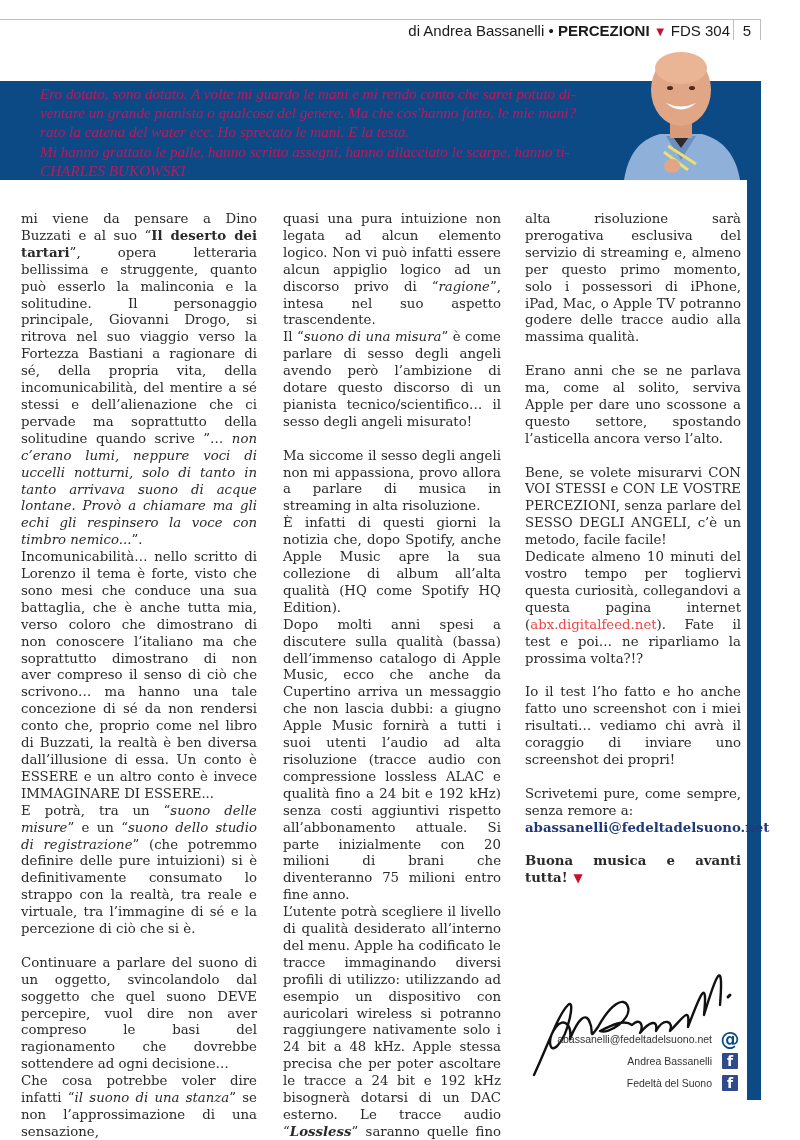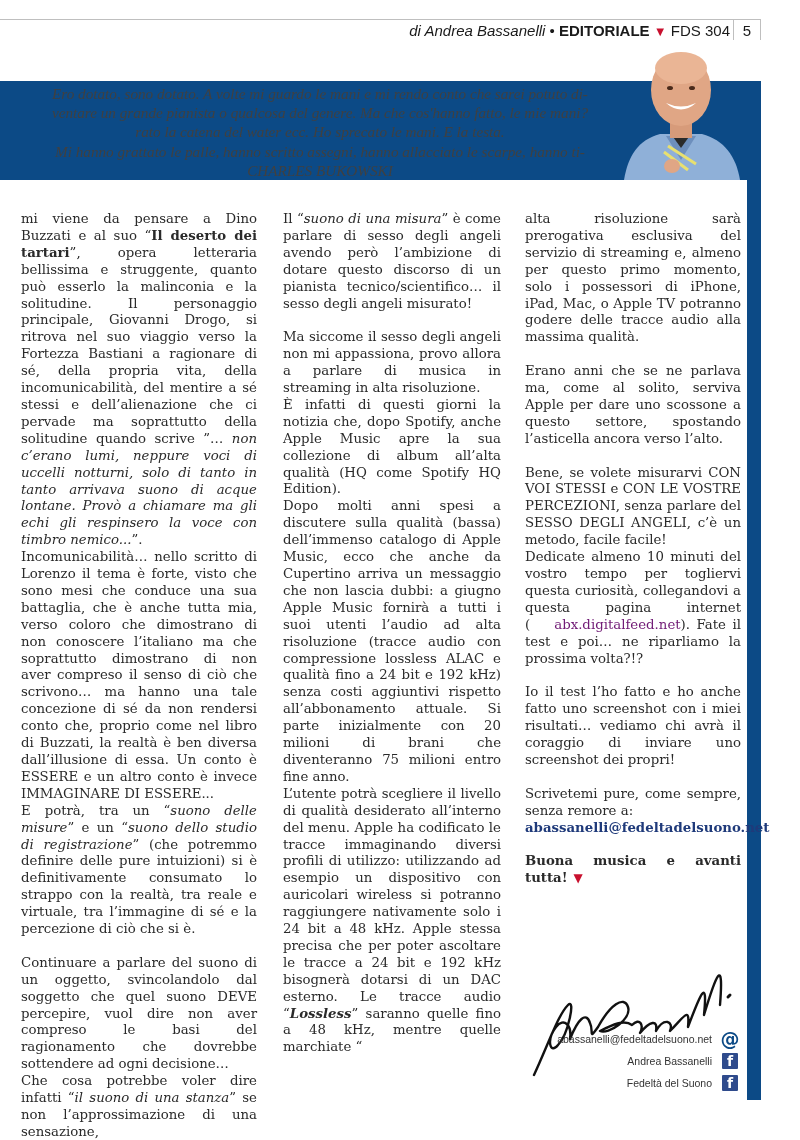--- a/index.html
+++ b/index.html
@@ -3,46 +3,46 @@
 <meta charset="utf-8">
 <style>
   html, body { margin:0; padding:0; background:#ffffff; }
   body { width:800px; height:1140px; position:relative; overflow:hidden; font-family:"DejaVu Serif", serif; color:#222; }
 
   
   .header-rule { position:absolute; left:0; top:19px; width:761px; height:1px; background:#bfbfbf; }
   .header-vline1 { position:absolute; left:733px; top:19px; width:1px; height:21px; background:#bfbfbf; }
   .header-vline2 { position:absolute; left:760px; top:19px; width:1px; height:21px; background:#bfbfbf; }
   .running-head { position:absolute; right:70px; top:22px; font-family:"Liberation Sans", sans-serif; font-size:15px; color:#1a1a1a; white-space:nowrap; }
-  .running-head .author { font-style:italic; }
+  .running-head .author { }
   .running-head .section { font-weight:bold; }
   .running-head .tri { color:#c8102e; font-size:13px; }
   .page-num { position:absolute; left:734px; top:22px; width:26px; text-align:center; font-family:"Liberation Sans", sans-serif; font-size:15px; color:#1a1a1a; }
 
   
   .quote-band { position:absolute; left:0; top:81px; width:761px; height:99px; background:#0c4a86; }
-  .quote { position:absolute; right:200px; top:84px; width:560px; text-align:center; font-family:"Liberation Serif", serif; font-style:italic; font-size:15.2px; line-height:19.2px; color:#404040; }
+  .quote { position:absolute; right:200px; top:84px; width:560px; text-align:left; font-family:"Liberation Serif", serif; font-style:italic; font-size:15.2px; line-height:19.2px; color:#be185d; }
   .quote .attrib { display:block; }
 
   
   .portrait { position:absolute; left:616px; top:48px; width:130px; height:132px; }
 
   
   .sidebar-bar { position:absolute; left:747px; top:180px; width:14px; height:920px; background:#0c4a86; }
 
   
   .col { position:absolute; top:211px; font-family:"DejaVu Serif", serif; font-size:13.3px; line-height:16.9px; color:#2a2a2a; text-align:justify; hyphens:manual; }
   .col1 { left:21px; width:236px; }
   .col2 { left:283px; width:218px; }
   .col3 { left:525px; width:216px; }
   .col p { margin:0; }
   .col p.gap { margin-top:16.9px; }
   .col em { font-style:italic; }
   .col b { font-weight:bold; }
-  .link { color:#701a75;margin-left:24px; }
+  .link { color:#ef4444; }
   .email { color:#1f3a7a; font-weight:bold; }
   .closing { font-weight:bold; }
   .closing .tri { color:#c8102e; font-size:12px; margin-left:6px; }
 
   
   .signature { position:absolute; left:528px; top:935px; width:210px; height:145px; }
   .contacts { position:absolute; right:62px; top:1028px; font-family:"Liberation Sans", sans-serif; font-size:10.5px; color:#333; text-align:right; }
   .contact-row { display:flex; justify-content:flex-end; align-items:center; height:22px; }
   .contact-row span.txt { margin-right:10px; }
   .ico { width:16px; height:16px; display:inline-flex; align-items:center; justify-content:center; }
@@ -51,21 +51,21 @@
 </style>
 </head>
 <body>
 
 <div class="header-rule"></div>
 <div class="header-vline1"></div>
 <div class="header-vline2"></div>
 <div class="running-head">
   <span class="author">di Andrea Bassanelli</span>
   <span>•</span>
-  <span class="section">EDITORIALE</span>
+  <span class="section">PERCEZIONI</span>
   <span class="tri">▼</span>
   <span>FDS 304</span>
 </div>
 <div class="page-num">5</div>
 
 <div class="quote-band"></div>
 <div class="quote">
   <span class="attrib">Ero dotato, sono dotato. A volte mi guardo le mani e mi rendo conto che sarei potuto di-</span>
   <span class="attrib">ventare un grande pianista o qualcosa del genere. Ma che cos'hanno fatto, le mie mani?</span>
   <span class="attrib">rato la catena del water ecc. Ho sprecato le mani. E la testa.</span>
@@ -91,20 +91,21 @@
 
 <div class="col col1">
   <p><span>mi viene da pensare a Dino Buzzati e al suo “</span><b>Il deserto dei tartari</b><span>”, opera letteraria bellissima e struggente, quanto può esserlo la malinconia e la solitudine. Il personaggio principale, Giovanni Drogo, si ritrova nel suo viaggio verso la Fortezza Bastiani a ragionare di sé, della propria vita, della incomunicabilità, del mentire a sé stessi e dell’alienazione che ci pervade ma soprattutto della solitudine quando scrive ”… </span><em>non c’erano lumi, neppure voci di uccelli notturni, solo di tanto in tanto arrivava suono di acque lontane. Provò a chiamare ma gli echi gli respinsero la voce con timbro nemico...</em><span>”.</span></p>
   <p>Incomunicabilità… nello scritto di Lorenzo il tema è forte, visto che sono mesi che conduce una sua battaglia, che è anche tutta mia, verso coloro che dimostrano di non conoscere l’italiano ma che soprattutto dimostrano di non aver compreso il senso di ciò che scrivono… ma hanno una tale concezione di sé da non rendersi conto che, proprio come nel libro di Buzzati, la realtà è ben diversa dall’illusione di essa. Un conto è ESSERE e un altro conto è invece IMMAGINARE DI ESSERE...</p>
   <p><span>E potrà, tra un “</span><em>suono delle misure</em><span>” e un “</span><em>suono dello studio di registrazione</em><span>” (che potremmo definire delle pure intuizioni) si è definitivamente consumato lo strappo con la realtà, tra reale e virtuale, tra l’immagine di sé e la percezione di ciò che si è.</span></p>
   <p class="gap">Continuare a parlare del suono di un oggetto, svincolandolo dal soggetto che quel suono DEVE percepire, vuol dire non aver compreso le basi del ragionamento che dovrebbe sottendere ad ogni decisione…</p>
   <p><span>Che cosa potrebbe voler dire infatti “</span><em>il suono di una stanza</em><span>” se non l’approssimazione di una sensazione,</span></p>
 </div>
 
 <div class="col col2">
+  <p><span>quasi una pura intuizione non legata ad alcun elemento logico. Non vi può infatti essere alcun appiglio logico ad un discorso privo di “</span><em>ragione</em><span>”, intesa nel suo aspetto trascendente.</span></p>
   <p><span>Il “</span><em>suono di una misura</em><span>” è come parlare di sesso degli angeli avendo però l’ambizione di dotare questo discorso di un pianista tecnico/scientifico… il sesso degli angeli misurato!</span></p>
   <p class="gap">Ma siccome il sesso degli angeli non mi appassiona, provo allora a parlare di musica in streaming in alta risoluzione.</p>
   <p>È infatti di questi giorni la notizia che, dopo Spotify, anche Apple Music apre la sua collezione di album all’alta qualità (HQ come Spotify HQ Edition).</p>
   <p>Dopo molti anni spesi a discutere sulla qualità (bassa) dell’immenso catalogo di Apple Music, ecco che anche da Cupertino arriva un messaggio che non lascia dubbi: a giugno Apple Music fornirà a tutti i suoi utenti l’audio ad alta risoluzione (tracce audio con compressione lossless ALAC e qualità fino a 24 bit e 192 kHz) senza costi aggiuntivi rispetto all’abbonamento attuale. Si parte inizialmente con 20 milioni di brani che diventeranno 75 milioni entro fine anno.</p>
   <p><span>L’utente potrà scegliere il livello di qualità desiderato all’interno del menu. Apple ha codificato le tracce immaginando diversi profili di utilizzo: utilizzando ad esempio un dispositivo con auricolari wireless si potranno raggiungere nativamente solo i 24 bit a 48 kHz. Apple stessa precisa che per poter ascoltare le tracce a 24 bit e 192 kHz bisognerà dotarsi di un DAC esterno. Le tracce audio “</span><em><b>Lossless</b></em><span>” saranno quelle fino a 48 kHz, mentre quelle marchiate “</span></p>
 
 </div>
 
 <div class="col col3">
   <p>alta risoluzione sarà prerogativa esclusiva del servizio di streaming e, almeno per questo primo momento, solo i possessori di iPhone, iPad, Mac, o Apple TV potranno godere delle tracce audio alla massima qualità.</p>

